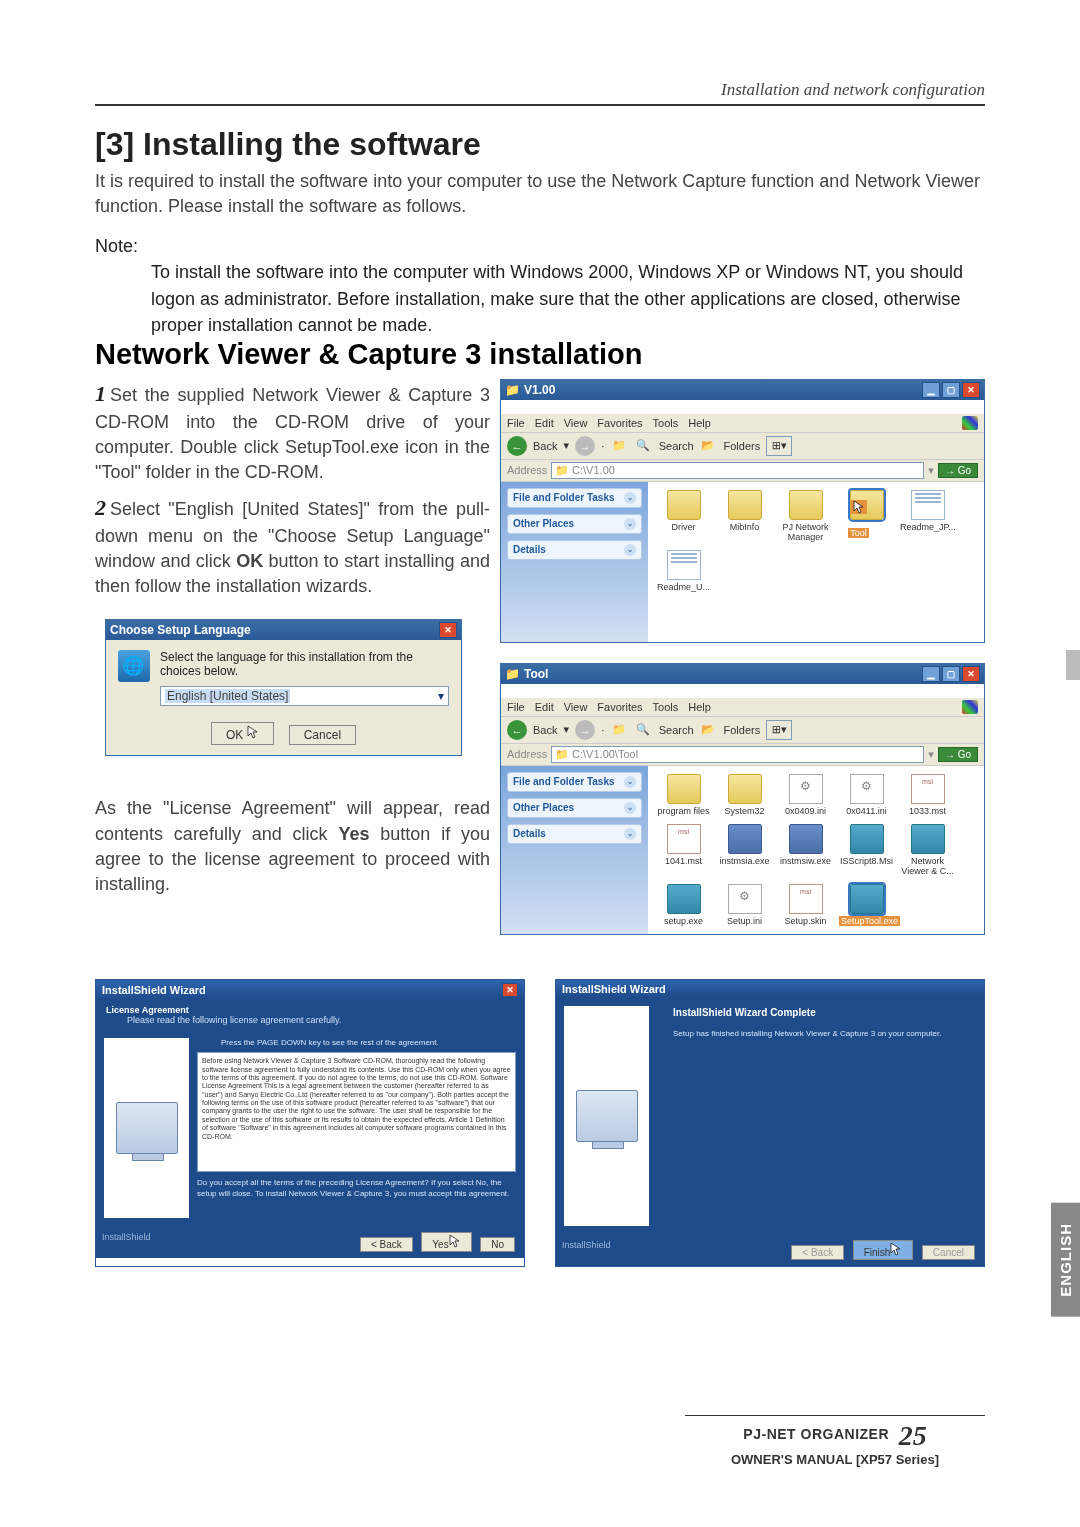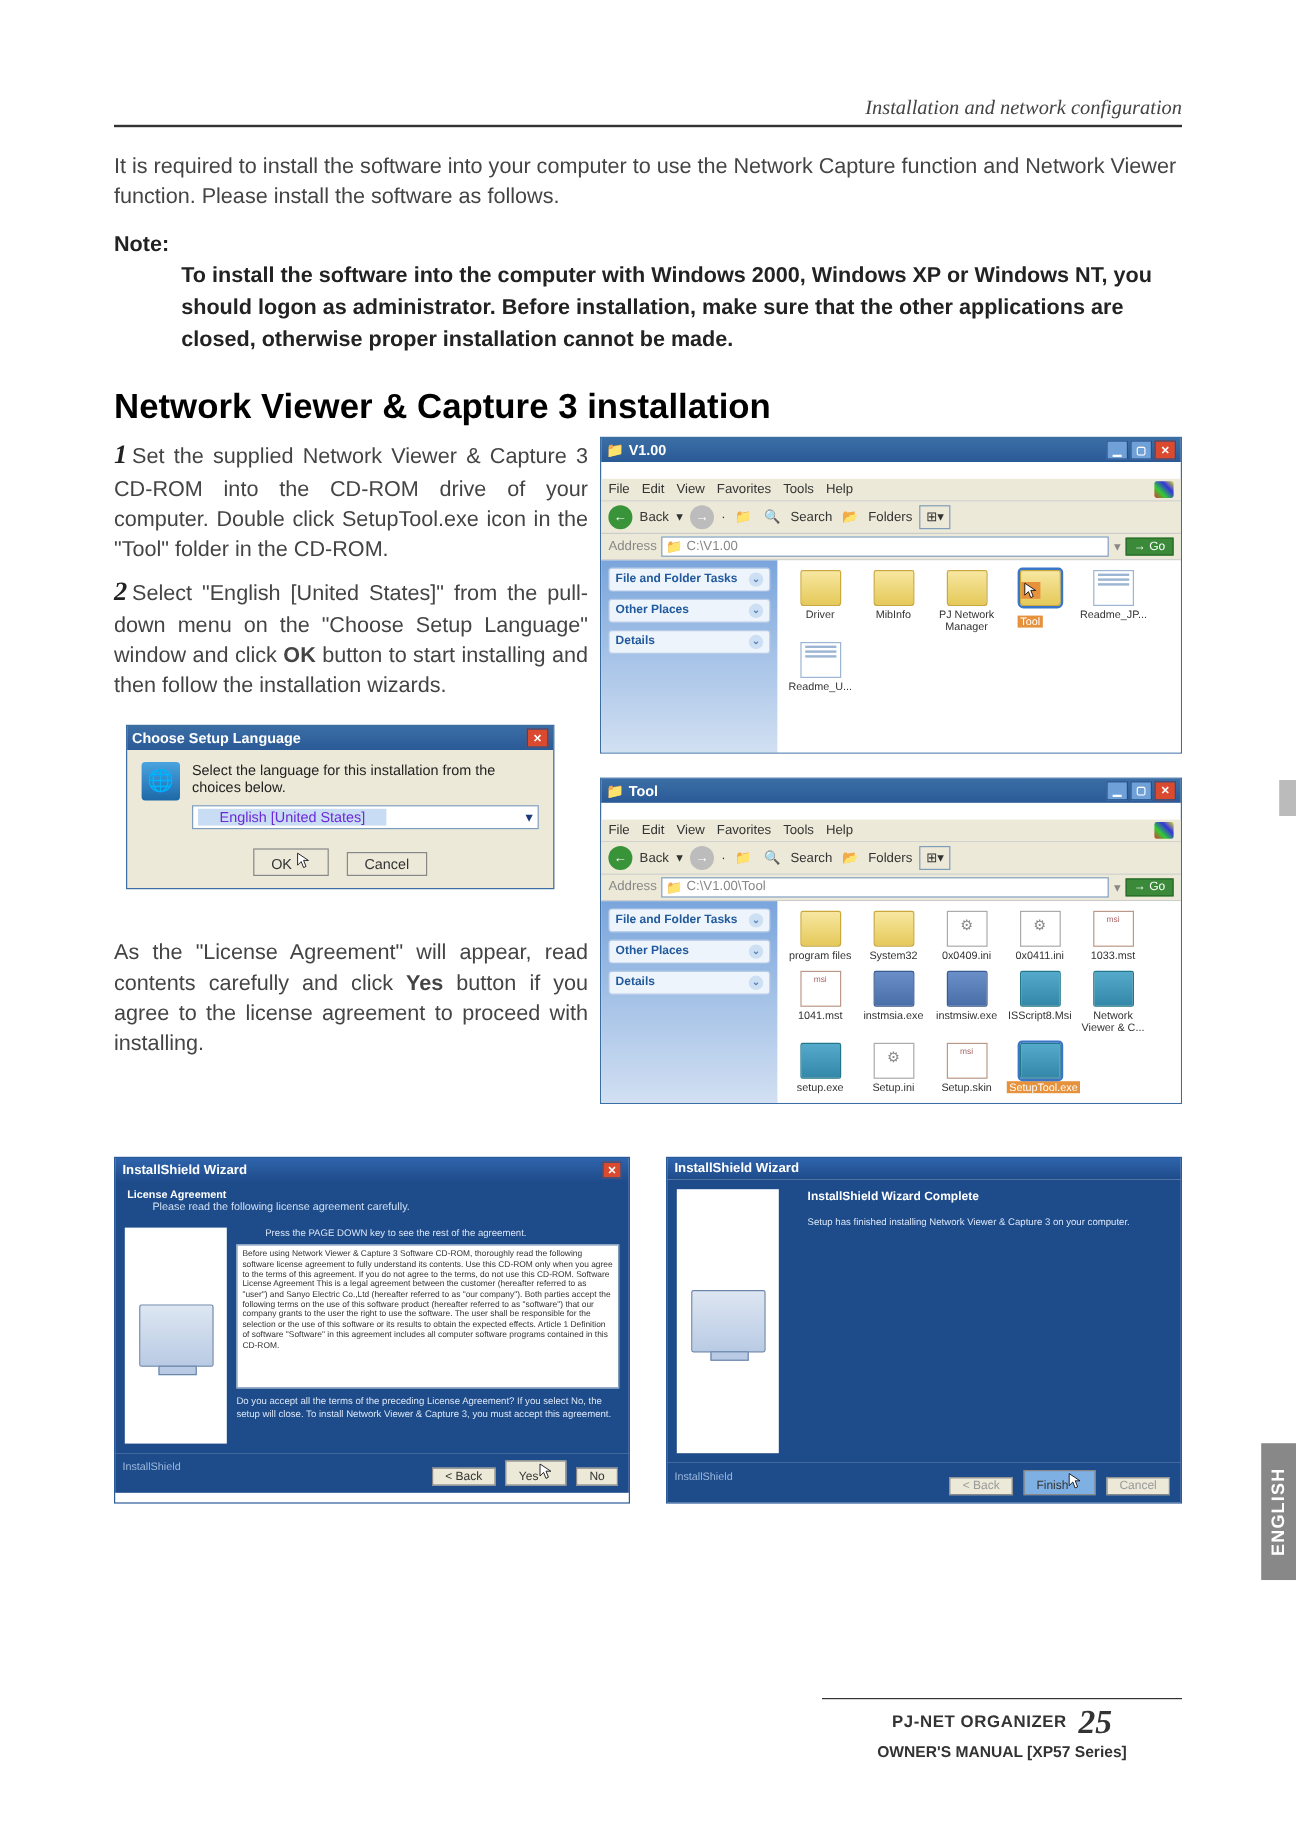--- a/index.html
+++ b/index.html
@@ -35,24 +35,23 @@
     font-weight: bold;
   }
   .intro {
     font-size: 18px;
     line-height: 1.4;
     color: #444;
     margin-bottom: 14px;
   }
   .note-block {
     font-size: 18px;
-    font-weight: bold;
+    font-weight: normal;
     line-height: 1.45;
     color: #222;
-    margin-bottom: 28px;
   }
   .note-block .note-body {
     display: block;
     margin-left: 56px;
   }
   h2 {
     font-size: 29px;
     color: #000000;
     margin: 0 0 8px 0;
     font-weight: bold;
@@ -244,21 +243,21 @@
     font-size:11px;
   }
   .dlg-body { padding: 10px 12px; display:flex; gap:10px; align-items:flex-start;}
   .dlg-icon {
     width:32px;height:32px;background:linear-gradient(#4aa3e0,#1e68a8);border-radius:3px;display:flex;align-items:center;justify-content:center;color:#fff;font-size:18px;font-weight:bold;
   }
   .dlg-msg { flex:1; font-size:12px; color:#222;}
   .dlg-select {
     border:1px solid #7f9db9; background:#fff; padding:2px 4px; font-size:12px; color:#1a3a7a; display:flex; justify-content:space-between; align-items:center; margin-top:8px;
   }
-  .dlg-select .v { color:#6d28d9; background:#c8dcf3; padding:0 18px;}
+  .dlg-select .v { color:#404040; background:#c8dcf3; padding:0 2px;}
   .dlg-btns { text-align:center; padding:6px 0 10px 0;}
   .dlg-btn {
     display:inline-block; border:1px solid #888; background:#ece9d8; padding:2px 14px; font-size:12px; margin:0 6px;
   }
 
   
   .wizard {
     border: 1px solid #2b5a9a;
     font-size: 9px;
     color:#fff;
@@ -315,20 +314,21 @@
   .cursor-ptr svg{width:12px;height:14px;}
 
 </style>
 </head>
 <body>
 
 <div class="page">
 
   <div class="header-line">Installation and network configuration</div>
 
+  <h1>[3] Installing the software</h1>
 
   <div class="intro">It is required to install the software into your computer to use the Network Capture function and Network Viewer function. Please install the software as follows.</div>
 
   <div class="note-block">
     <span>Note:</span>
     <span class="note-body">To install the software into the computer with Windows 2000, Windows XP or Windows NT, you should logon as administrator. Before installation, make sure that the other applications are closed, otherwise proper installation cannot be made.</span>
   </div>
 
   <h2>Network Viewer &amp; Capture 3 installation</h2>
 

